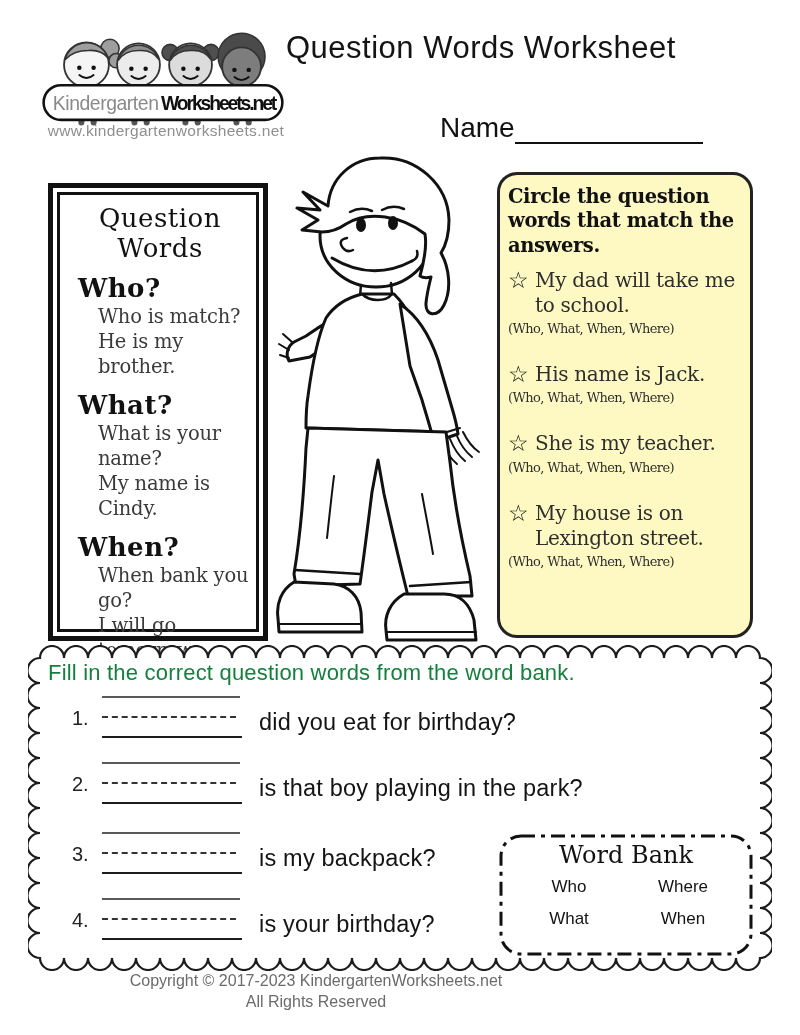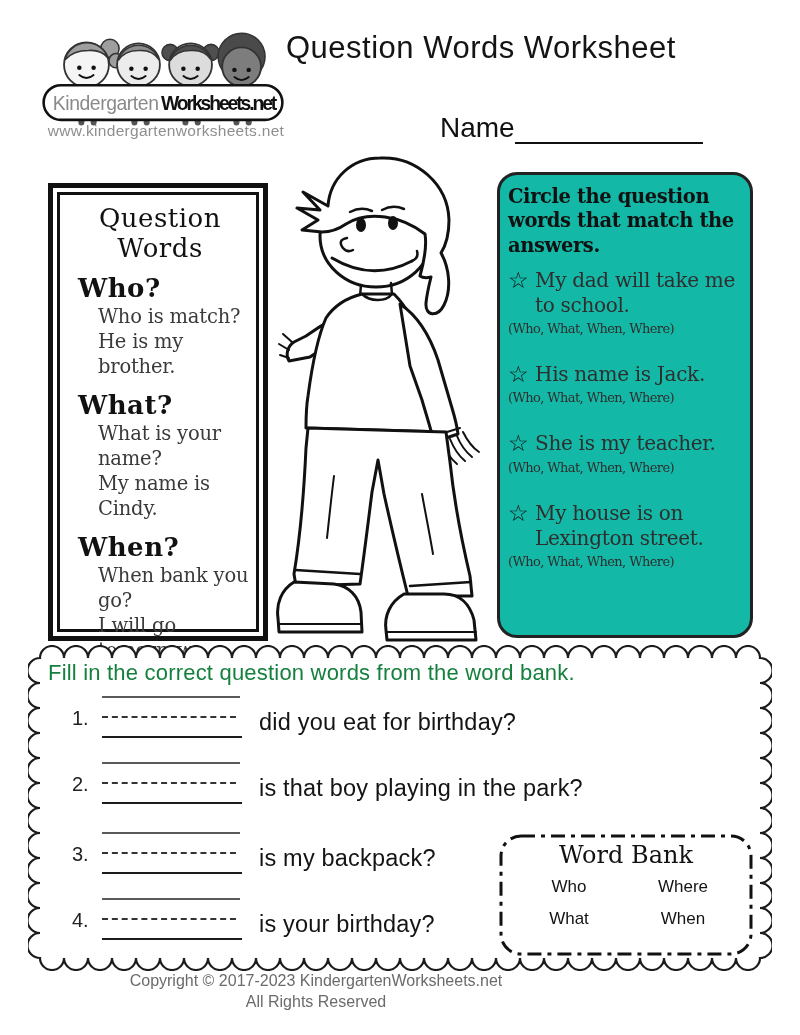--- a/index.html
+++ b/index.html
@@ -21,21 +21,21 @@
   #ref-box { position:absolute; left:48px; top:183px; width:220px; height:458px;
              border:5px solid #111; padding:4px; background:#fff; }
   #ref-inner { width:100%; height:100%; border:3px solid #111; padding:8px 6px 4px 10px;
                font-family:"DejaVu Serif", serif; }
   .ref-title { text-align:center; font-size:26px; letter-spacing:.5px; margin-bottom:6px; }
   .ref-word { font-size:26px; font-weight:bold; margin:10px 0 2px 8px; letter-spacing:.5px; }
   .ref-q, .ref-a { font-size:19.5px; color:#3a3a3a; margin-left:28px; line-height:1.28; letter-spacing:-.2px; }
 
   
   #circle-box { position:absolute; left:497px; top:172px; width:256px; height:466px;
-                border:3px solid #222; border-radius:20px; background:#14b8a6;
+                border:3px solid #222; border-radius:20px; background:#fef9c3;
                 padding:10px 6px 8px 8px; font-family:"DejaVu Serif", serif; }
   .cb-instructions { font-size:19.5px; font-weight:600; letter-spacing:-.4px; line-height:1.25; margin-bottom:10px; color:#111; }
   .ci { margin-bottom:17px; }
   .ci-row { display:flex; align-items:flex-start; }
   .ci-star { width:27px; font-size:23px; line-height:1.1; flex:0 0 auto; }
   .ci-answer { font-size:20px; color:#2e2e2e; line-height:1.25; letter-spacing:-.3px; }
   .ci-options { font-size:13px; color:#2e2e2e; letter-spacing:-.6px; margin-top:3px; white-space:nowrap; }
   .ci.gap { margin-top:26px; }
 
   

